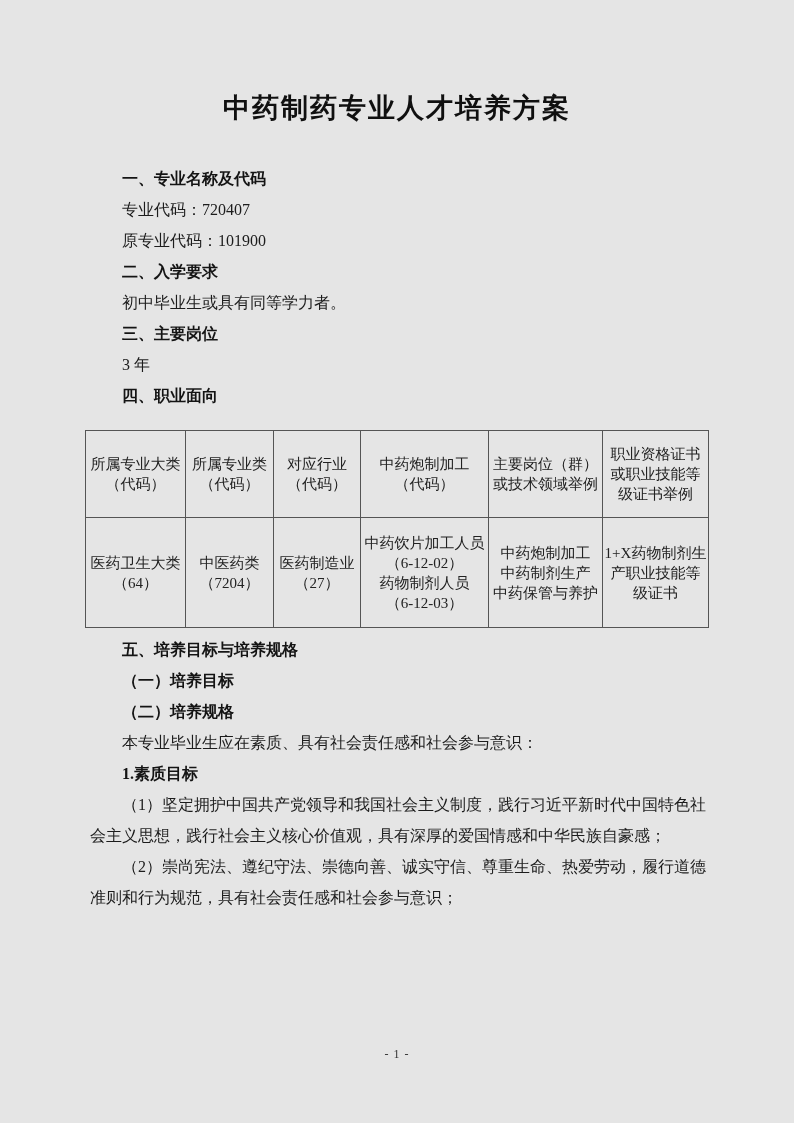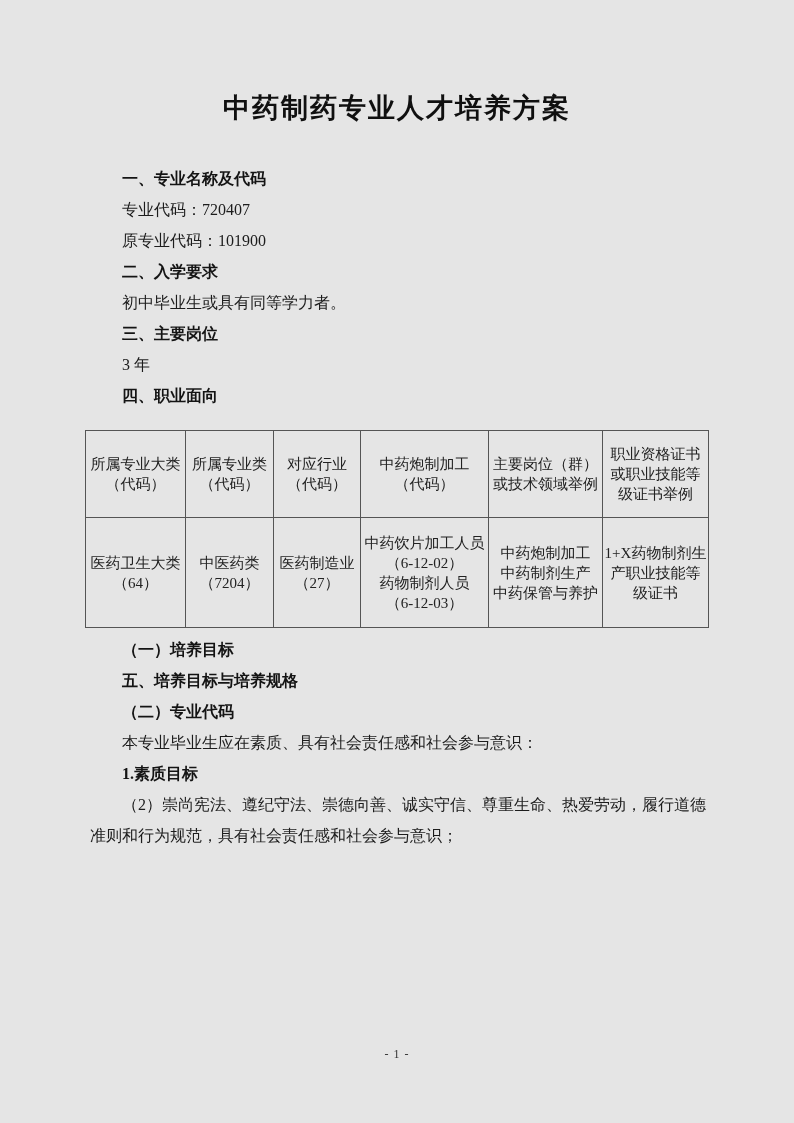--- a/index.html
+++ b/index.html
@@ -143,23 +143,24 @@
 中药制剂生产
 中药保管与养护</td>
         <td>1+X药物制剂生
 产职业技能等
 级证书</td>
       </tr>
     </tbody>
   </table>
 
   <div class="block block2">
+    <p class="h">五、培养目标与培养规格</p>
     <p class="h">（一）培养目标</p>
-    <p class="h">五、培养目标与培养规格</p>
-    <p class="h">（二）专业代码</p>
+    <p class="h">（二）培养规格</p>
     <p>本专业毕业生应在素质、具有社会责任感和社会参与意识：</p>
     <p class="h">1.素质目标</p>
+    <p>（1）坚定拥护中国共产党领导和我国社会主义制度，践行习近平新时代中国特色社会主义思想，践行社会主义核心价值观，具有深厚的爱国情感和中华民族自豪感；</p>
     <p>（2）崇尚宪法、遵纪守法、崇德向善、诚实守信、尊重生命、热爱劳动，履行道德准则和行为规范，具有社会责任感和社会参与意识；</p>
   </div>
 
   <div class="footer">- 1 -</div>
 
 </div>
 
 </body></html>

